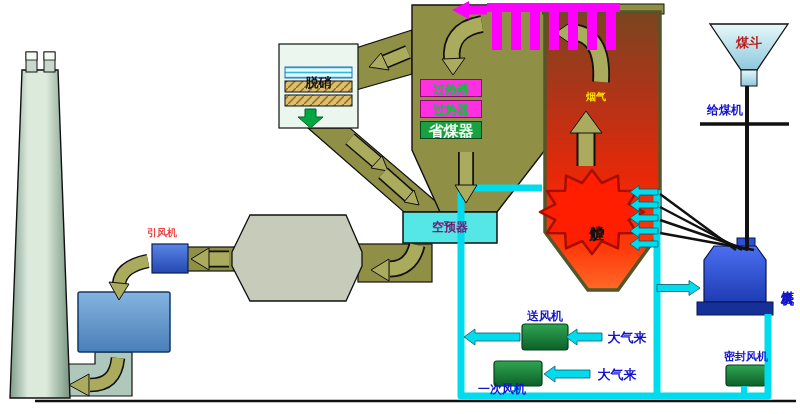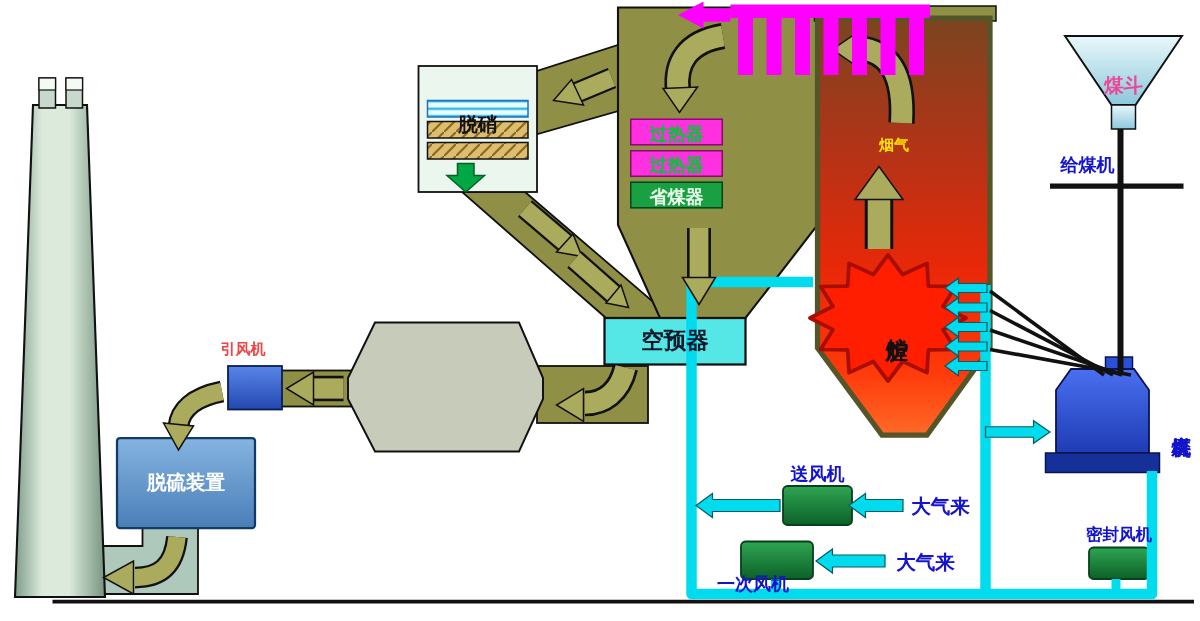--- a/index.html
+++ b/index.html
@@ -190,28 +190,27 @@
     <rect x="568" y="12" width="10" height="38"></rect>
         <rect x="587" y="12" width="10" height="38"></rect>
     <rect x="606" y="12" width="10" height="38"></rect>
     <polygon points="452,10 469,1 469,5.5 487,5.5 487,14.5 469,14.5 469,19"></polygon>
   </g>
 </svg>
 
 <div class="lbl" style="left:279px;top:46px;width:79px;font-size:13px;color:#111;margin-top:28px;">脱硝</div>
 <div class="lbl" style="left:420px;top:79px;width:62px;height:18px;line-height:18px;font-size:12px;color:#00C832;background:#FF30E0;border:1px solid #8A0A6A;box-sizing:border-box;">过热器</div>
 <div class="lbl" style="left:420px;top:100px;width:62px;height:18px;line-height:18px;font-size:12px;color:#00C832;background:#FF30E0;border:1px solid #8A0A6A;box-sizing:border-box;">过热器</div>
-<div class="lbl" style="left:420px;top:121px;width:62px;height:18px;line-height:18px;font-size:12px;color:#EFFFEF;background:#18A042;border:1px solid #06461E;box-sizing:border-box;">省煤器</div>
+<div class="lbl" style="left:420px;top:121px;width:62px;height:18px;line-height:18px;font-size:15px;color:#EFFFEF;background:#18A042;border:1px solid #06461E;box-sizing:border-box;">省煤器</div>
 <div class="lbl" style="left:574px;top:90px;width:44px;font-size:10px;color:#FFE000;">烟气</div>
 <div class="lbl vert" style="left:578px;top:186px;width:28px;height:56px;font-size:15px;color:#111;">炉膛</div>
-<div class="lbl" style="left:403px;top:212px;width:94px;height:31px;line-height:31px;font-size:15px;color:#0f172a;">空预器</div>
+<div class="lbl" style="left:403px;top:212px;width:94px;height:31px;line-height:31px;font-size:12px;color:#701a75;">空预器</div>
 <div class="lbl" style="left:134px;top:226px;width:56px;font-size:10px;color:#ef4444;">引风机</div>
-<div class="lbl" style="left:78px;top:292px;width:92px;height:60px;line-height:60px;font-size:13px;color:#ffffff;">脱硫装置</div>
 <div class="lbl" style="left:518px;top:308px;width:54px;font-size:12px;color:#1414CC;">送风机</div>
 <div class="lbl" style="left:470px;top:345px;width:64px;font-size:12px;color:#1414CC;margin-top:36px;">一次风机</div>
 <div class="lbl" style="left:710px;top:349px;width:72px;font-size:11px;color:#1414CC;text-align:center;">密封风机</div>
 <div class="lbl" style="left:602px;top:329px;width:50px;font-size:13px;color:#1414CC;">大气来</div>
 <div class="lbl" style="left:592px;top:366px;width:50px;font-size:13px;color:#1414CC;">大气来</div>
-<div class="lbl" style="left:722px;top:48px;width:54px;font-size:13px;color:#ec4899;">煤斗</div>
+<div class="lbl" style="left:722px;top:34px;width:54px;font-size:13px;color:#b91c1c;">煤斗</div>
 <div class="lbl" style="left:696px;top:102px;width:58px;font-size:12px;color:#1414CC;">给煤机</div>
 <div class="lbl vert" style="left:772px;top:246px;width:24px;height:70px;font-size:13px;color:#1414CC;letter-spacing:1px;">磨煤机</div>
 
 </div>
 
 </body></html>

